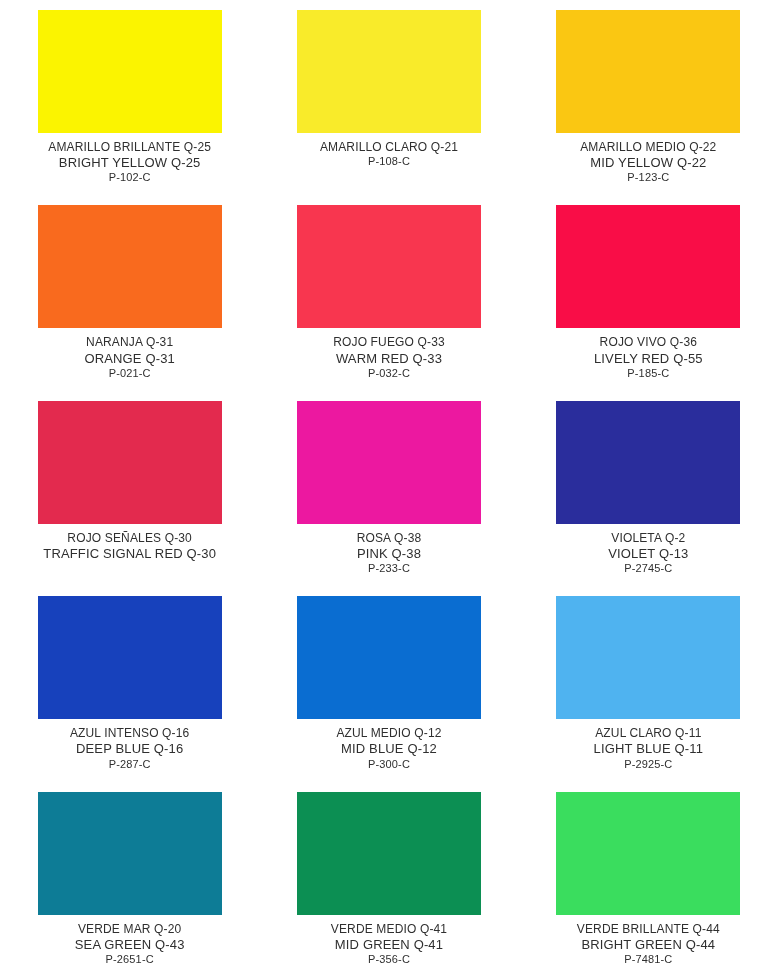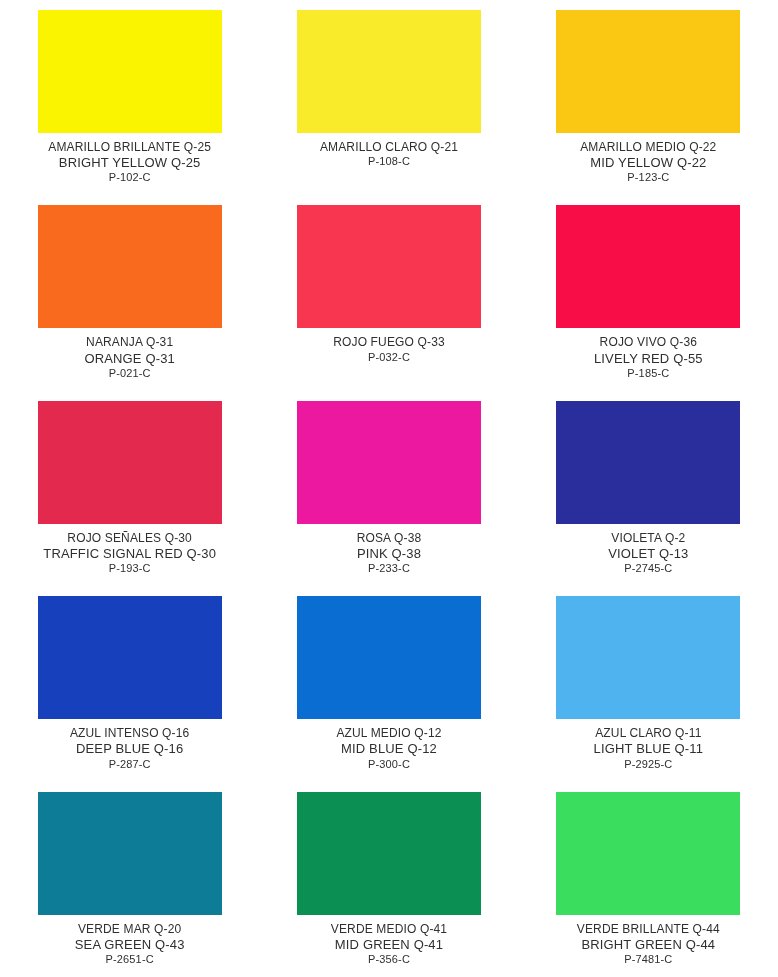--- a/index.html
+++ b/index.html
@@ -95,39 +95,39 @@
       <div class="label-line label-es">NARANJA Q-31</div>
       <div class="label-line label-en">ORANGE Q-31</div>
       <div class="label-line label-code">P-021-C</div>
     </div>
   </div>
 
   <div class="swatch-cell">
     <div class="swatch-chip" style="background-color: rgb(248, 54, 79);"></div>
     <div class="swatch-labels">
       <div class="label-line label-es">ROJO FUEGO Q-33</div>
+      <div class="label-line label-en">WARM RED Q-33</div>
       <div class="label-line label-code">P-032-C</div>
     </div>
   </div>
 
   <div class="swatch-cell">
     <div class="swatch-chip" style="background-color: rgb(249, 13, 71);"></div>
     <div class="swatch-labels">
       <div class="label-line label-es">ROJO VIVO Q-36</div>
       <div class="label-line label-en">LIVELY RED Q-55</div>
       <div class="label-line label-code">P-185-C</div>
     </div>
   </div>
 
   <div class="swatch-cell">
     <div class="swatch-chip" style="background-color: rgb(227, 42, 78);"></div>
     <div class="swatch-labels">
       <div class="label-line label-es">ROJO SEÑALES Q-30</div>
       <div class="label-line label-en">TRAFFIC SIGNAL RED Q-30</div>
-      <div class="label-line label-code">P-193-C</div>
     </div>
   </div>
 
   <div class="swatch-cell">
     <div class="swatch-chip" style="background-color: rgb(236, 24, 160);"></div>
     <div class="swatch-labels">
       <div class="label-line label-es">ROSA Q-38</div>
       <div class="label-line label-en">PINK Q-38</div>
       <div class="label-line label-code">P-233-C</div>
     </div>

